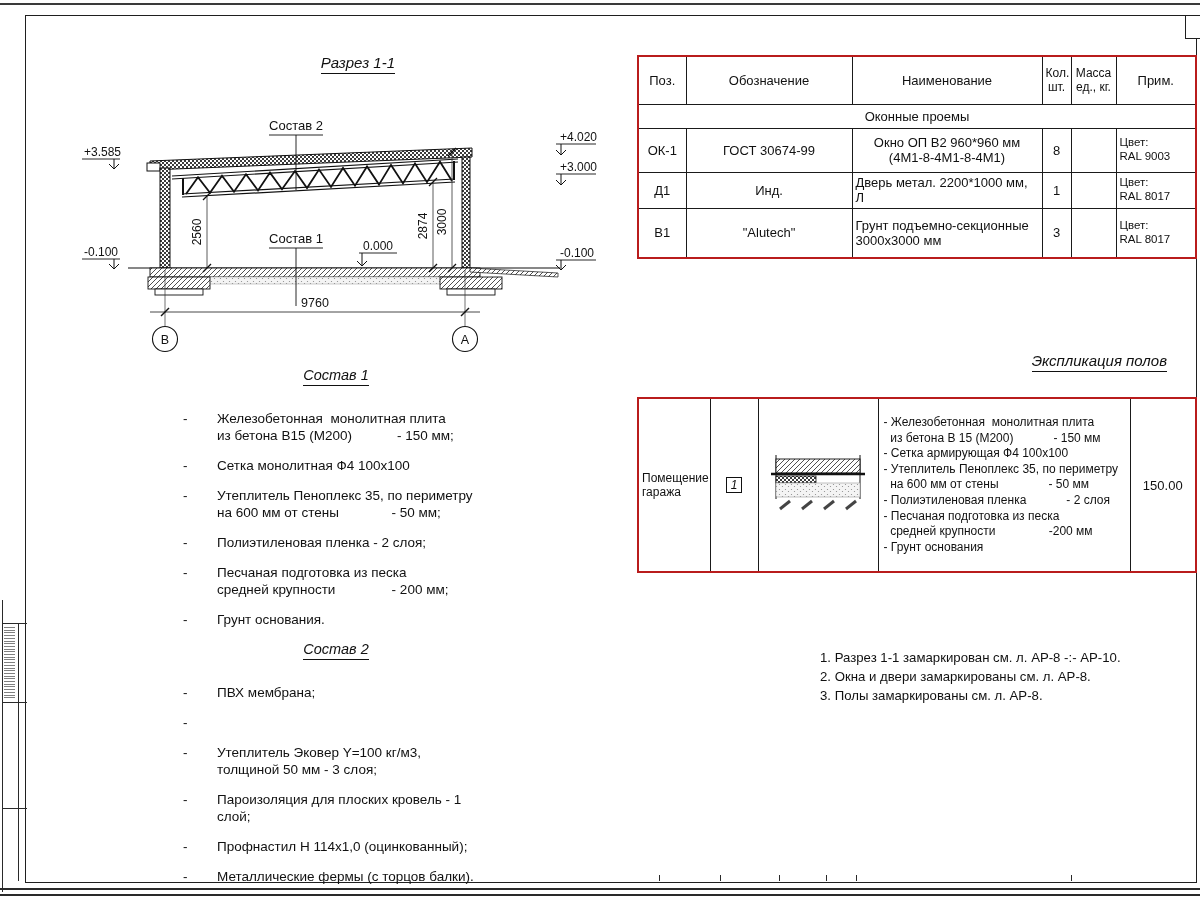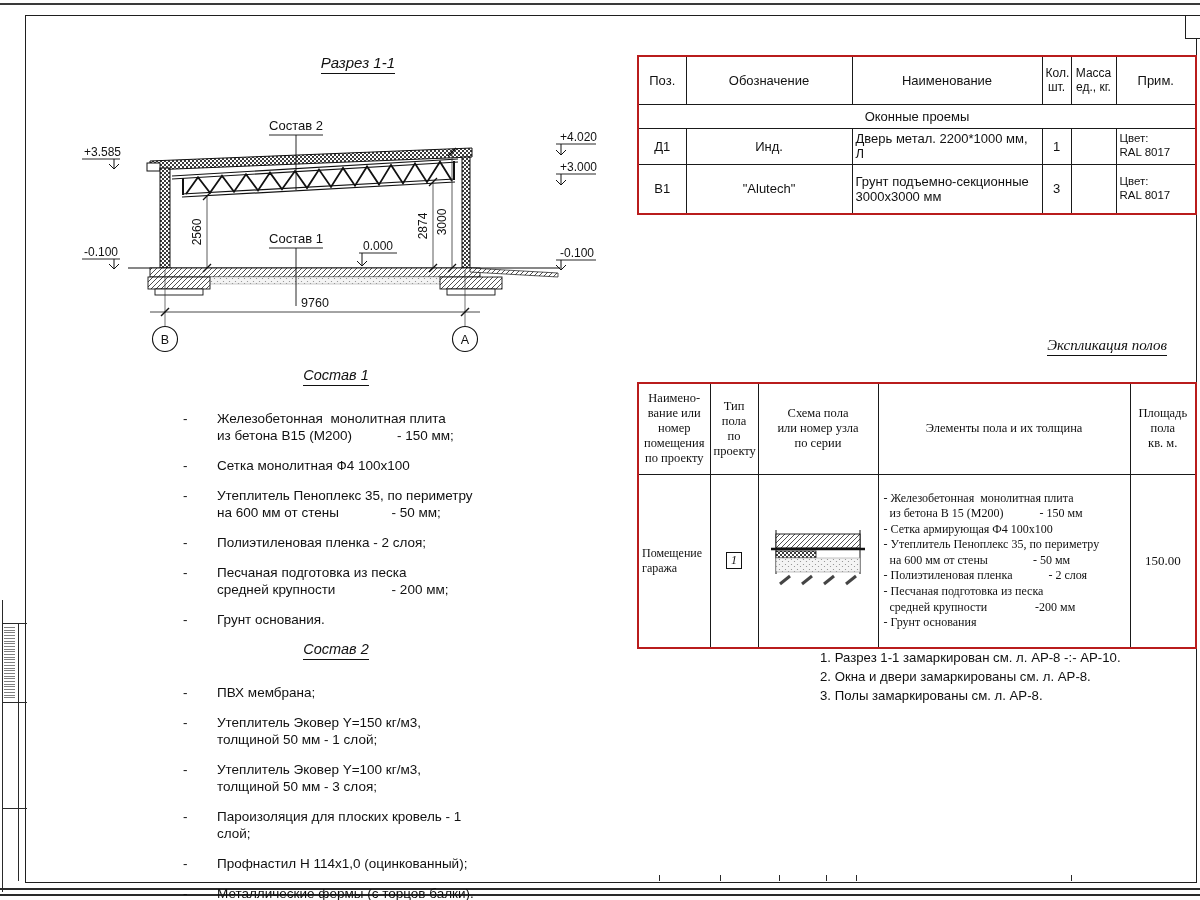--- a/index.html
+++ b/index.html
@@ -31,21 +31,21 @@
   
   table{border-collapse:collapse;table-layout:fixed;width:558px;}
   td,th{border:1.5px solid #1a1a1a;padding:1px 3px;font-weight:normal;vertical-align:middle;
         font-size:13px;overflow:hidden;}
   table{border:2px solid #b91c1c;}
   .c{text-align:center;}
   .preline{white-space:pre-line;}
   .small{font-size:11.5px;line-height:1.2;}
   .spec-wrap{left:637px;top:55px;width:558px;}
   .spec-wrap .htitle{margin-bottom:32px;}
-  .floors-wrap{left:637px;top:337px;width:530px;font-family:Liberation Serif, serif;}
+  .floors-wrap{left:637px;top:352px;width:530px;}
   .floors-wrap .htitle{margin-bottom:28px;}
   .fl-elems{font-size:12px;line-height:1.3;white-space:pre-wrap;padding:16px 5px;}
   .type-box{display:inline-block;border:1.1px solid #111;padding:0 4px;font-style:italic;font-size:12px;}
   .notes{left:820px;top:648px;font-size:13.2px;line-height:19px;}
   
   .drawing-title{left:250px;top:54px;width:145px;}
   svg text{font-family:"Liberation Sans",sans-serif;fill:#111;}
 </style>
 </head>
 <body>
@@ -246,22 +246,20 @@
   <div class="abs slist" style="left:175px;top:640px;">
     <div class="stitle">
       <span>Состав 2</span>
     </div>
     <div class="itm">
         <span class="dash">-</span>
         <span class="txt">ПВХ мембрана;</span>
       </div>
     <div class="itm">
         <span class="dash">-</span>
-        <span class="txt">Утеплитель Эковер Y=150 кг/м3,
-толщиной 50 мм - 1 слой;</span>
       </div>
     <div class="itm">
         <span class="dash">-</span>
         <span class="txt">Утеплитель Эковер Y=100 кг/м3,
 толщиной 50 мм - 3 слоя;</span>
       </div>
     <div class="itm">
         <span class="dash">-</span>
         <span class="txt">Пароизоляция для плоских кровель - 1 слой;</span>
       </div>
@@ -292,20 +290,30 @@
         <th class="c">Наименование</th>
         <th class="c preline" style="font-size:12px">Кол.
 шт.</th>
         <th class="c preline" style="font-size:12px">Масса
 ед., кг.</th>
         <th class="c">Прим.</th>
       </tr>
       <tr style="height:24px">
         <td colspan="6" class="c">Оконные проемы</td>
       </tr>
+      <tr style="height:44px">
+        <td class="c">ОК-1</td>
+        <td class="c">ГОСТ 30674-99</td>
+        <td class="c preline">Окно ОП В2 960*960 мм
+(4М1-8-4М1-8-4М1)</td>
+        <td class="c">8</td>
+        <td class="c"></td>
+        <td class="small preline">Цвет:
+RAL 9003</td>
+      </tr>
       <tr style="height:36px">
         <td class="c">Д1</td>
         <td class="c">Инд.</td>
         <td>Дверь метал. 2200*1000 мм, Л</td>
         <td class="c">1</td>
         <td class="c"></td>
         <td class="small preline">Цвет:
 RAL 8017</td>
       </tr>
       <tr style="height:50px">
@@ -328,38 +336,20 @@
     </div>
     <table>
       <colgroup>
           <col style="width:72px">
           <col style="width:48px">
           <col style="width:120px">
           <col style="width:252px">
           <col style="width:66px">
         </colgroup>
       <tbody>
-          <tr style="height:91px">
-        <th class="c preline" style="font-size:12.5px">Наимено-
-вание или
-номер
-помещения
-по проекту</th>
-        <th class="c preline" style="font-size:12.5px">Тип
-пола
-по
-проекту</th>
-        <th class="c preline" style="font-size:12.5px">Схема пола
-или номер узла
-по серии</th>
-        <th class="c" style="font-size:12.5px">Элементы пола и их толщина</th>
-        <th class="c preline" style="font-size:12.5px">Площадь
-пола
-кв. м.</th>
-      </tr>
       <tr style="height:156px">
         <td class="preline" style="font-size:12px">Помещение
 гаража</td>
         <td class="c">
           <span class="type-box">1</span>
         </td>
         <td class="c">
           <svg width="104" height="62" viewBox="0 0 104 62">
             <defs>
               <pattern id="phatS" width="5" height="5" patternUnits="userSpaceOnUse">

